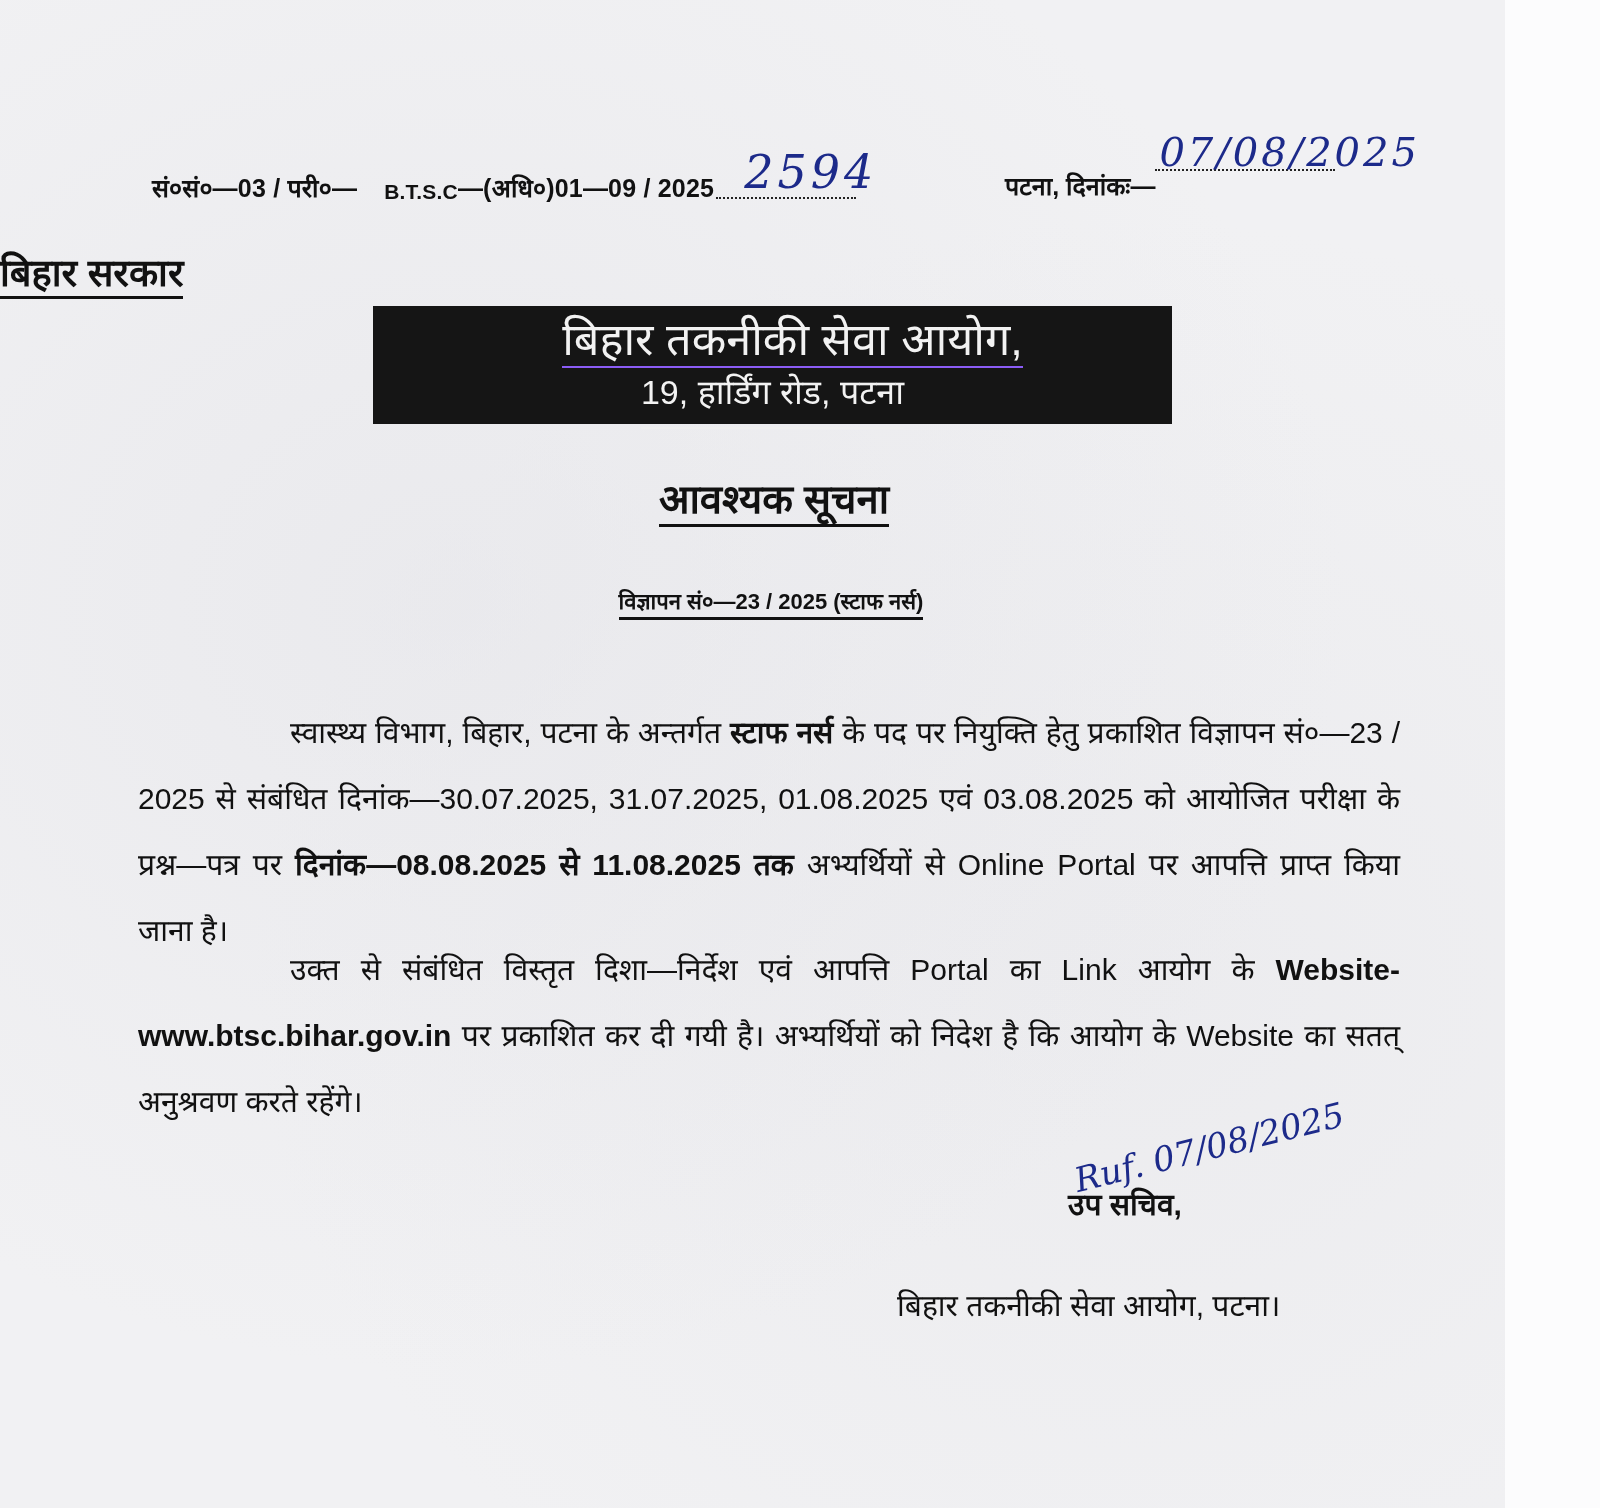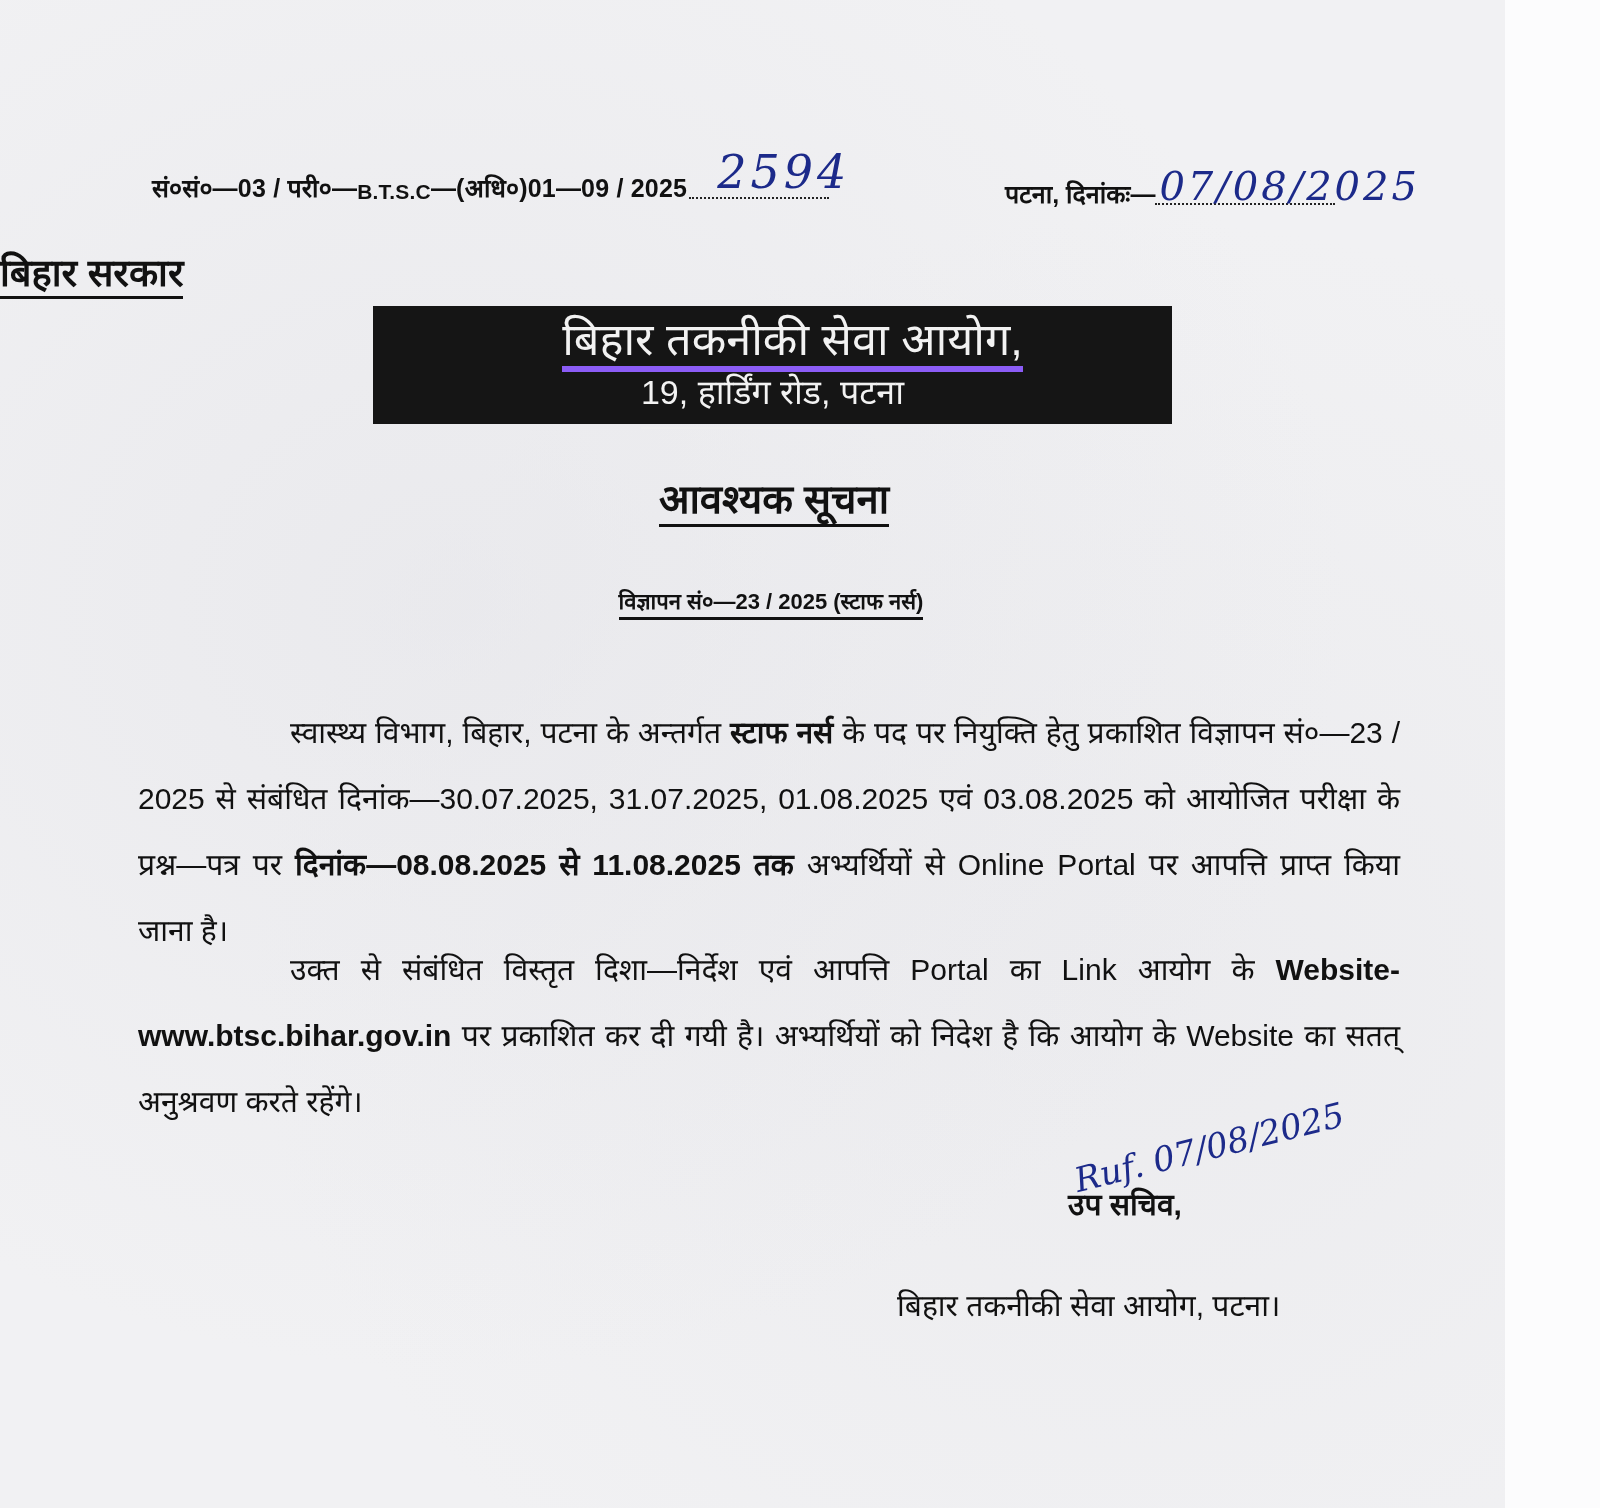--- a/index.html
+++ b/index.html
@@ -35,21 +35,21 @@
     
     .ref-line {
       left: 152px; top: 170px;
       font-size: 25px;
       font-weight: bold;
       letter-spacing: 0.2px;
       white-space: nowrap;
       display: flex;
       align-items: flex-end;
     }
-    .ref-line .ref-small { font-size: 21px; }
+    .ref-line .ref-small { font-size: 21px; margin-left: 27px; }
     .dotted-fill {
       display: inline-block;
       border-bottom: 2px dotted #222;
       min-width: 140px;
       height: 1px;
       margin-left: 2px;
       margin-bottom: 5px;
       position: relative;
     }
     .handwritten {
@@ -58,26 +58,26 @@
       color: #1c2a8a;
       font-weight: normal;
     }
     .ref-number {
       position: absolute;
       left: 28px; bottom: -2px;
       font-size: 46px;
       letter-spacing: 4px;
     }
     .place-date {
-      left: 1005px; top: 176px;
+      left: 1005px; top: 168px;
       font-size: 25px;
       font-weight: bold;
       white-space: nowrap;
       display: flex;
-      align-items: flex-end;
+      align-items: flex-start;
     }
     .date-fill {
       display: inline-block;
       border-bottom: 2px dotted #222;
       width: 180px;
       height: 1px;
       margin-bottom: 5px;
       position: relative;
     }
     .date-hand {
@@ -101,21 +101,21 @@
       width: 799px; height: 118px;
       background: #151515;
       color: #f2f2f2;
       text-align: center;
     }
     .banner-org {
       margin-top: 6px;
       font-size: 45px;
       line-height: 56px;
     }
-    .banner-org span { border-bottom: 6px solid #8b5cf6; padding-bottom: 1px; margin-left: 40px; }
+    .banner-org span { border-bottom: 2px solid #8b5cf6; padding-bottom: 1px; margin-left: 40px; }
     .banner-addr {
       font-size: 34px;
       line-height: 44px;
       margin-top: 2px;
     }
     .banner-addr span { border-bottom: 2px solid #eee; padding-bottom: 16px; }
 
     .notice-title {
       left: 0; width: 1548px; top: 470px;
       text-align: center;

